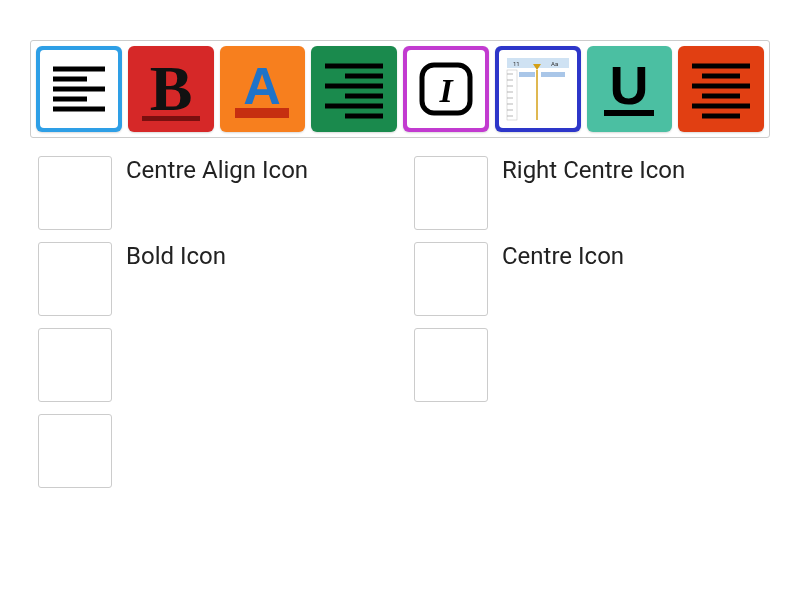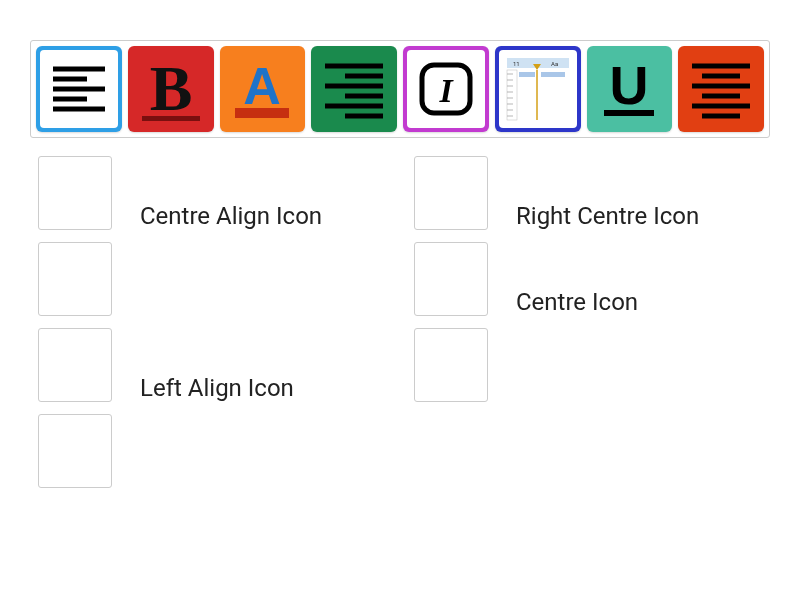--- a/index.html
+++ b/index.html
@@ -2,21 +2,21 @@
 <html><head>
 <meta charset="utf-8">
 <style>
 *{box-sizing:border-box;margin:0;padding:0}
 body{font-family:-apple-system,BlinkMacSystemFont,"Segoe UI",Roboto,Arial,sans-serif;background:#fff;width:800px;height:600px;padding:40px 30px}
 .icon-tray{border:1px solid #ccc;border-radius:3px;padding:5px;display:flex;gap:6px;margin-bottom:18px}
 .tile{width:86px;height:86px;border-radius:6px;display:flex;align-items:center;justify-content:center;position:relative;box-shadow:0 1px 2px rgba(0,0,0,.15);cursor:grab}
 .tile-inner{position:absolute;inset:4px;border-radius:4px;display:flex;align-items:center;justify-content:center}
 .tile svg{display:block}
 .answers{display:grid;grid-template-columns:1fr 1fr;column-gap:20px;row-gap:12px;padding-left:8px}
-.answer-row{display:flex;align-items:flex-end;gap:28px}
+.answer-row{display:flex;align-items:flex-start;gap:14px}
 .drop-slot{width:74px;height:74px;border:1px solid #ccc;border-radius:3px;background:#fff;flex-shrink:0}
 .answer-label{font-size:24px;color:#222}
 
 .bg-blue{background:#2e9fe6}
 .bg-blue .tile-inner{background:#fff}
 .bg-red{background:#d62828}
 .bg-orange{background:#f77f1e}
 .bg-green{background:#1a8a4d}
 .bg-magenta{background:#c23bd0}
 .bg-magenta .tile-inner{background:#fff}
@@ -131,28 +131,28 @@
   <div class="answer-row">
     <div class="drop-slot"></div>
     <span class="answer-label">Centre Align Icon</span>
   </div>
   <div class="answer-row">
     <div class="drop-slot"></div>
     <span class="answer-label">Right Centre Icon</span>
   </div>
   <div class="answer-row">
     <div class="drop-slot"></div>
+    <span class="answer-label">Bold Icon</span>
   </div>
   <div class="answer-row">
     <div class="drop-slot"></div>
     <span class="answer-label">Centre Icon</span>
   </div>
   <div class="answer-row">
     <div class="drop-slot"></div>
-    <span class="answer-label">Left Align Icon</span>
   </div>
   <div class="answer-row">
     <div class="drop-slot"></div>
   </div>
   <div class="answer-row">
     <div class="drop-slot"></div>
   </div>
 </div>
 
 </body></html>

